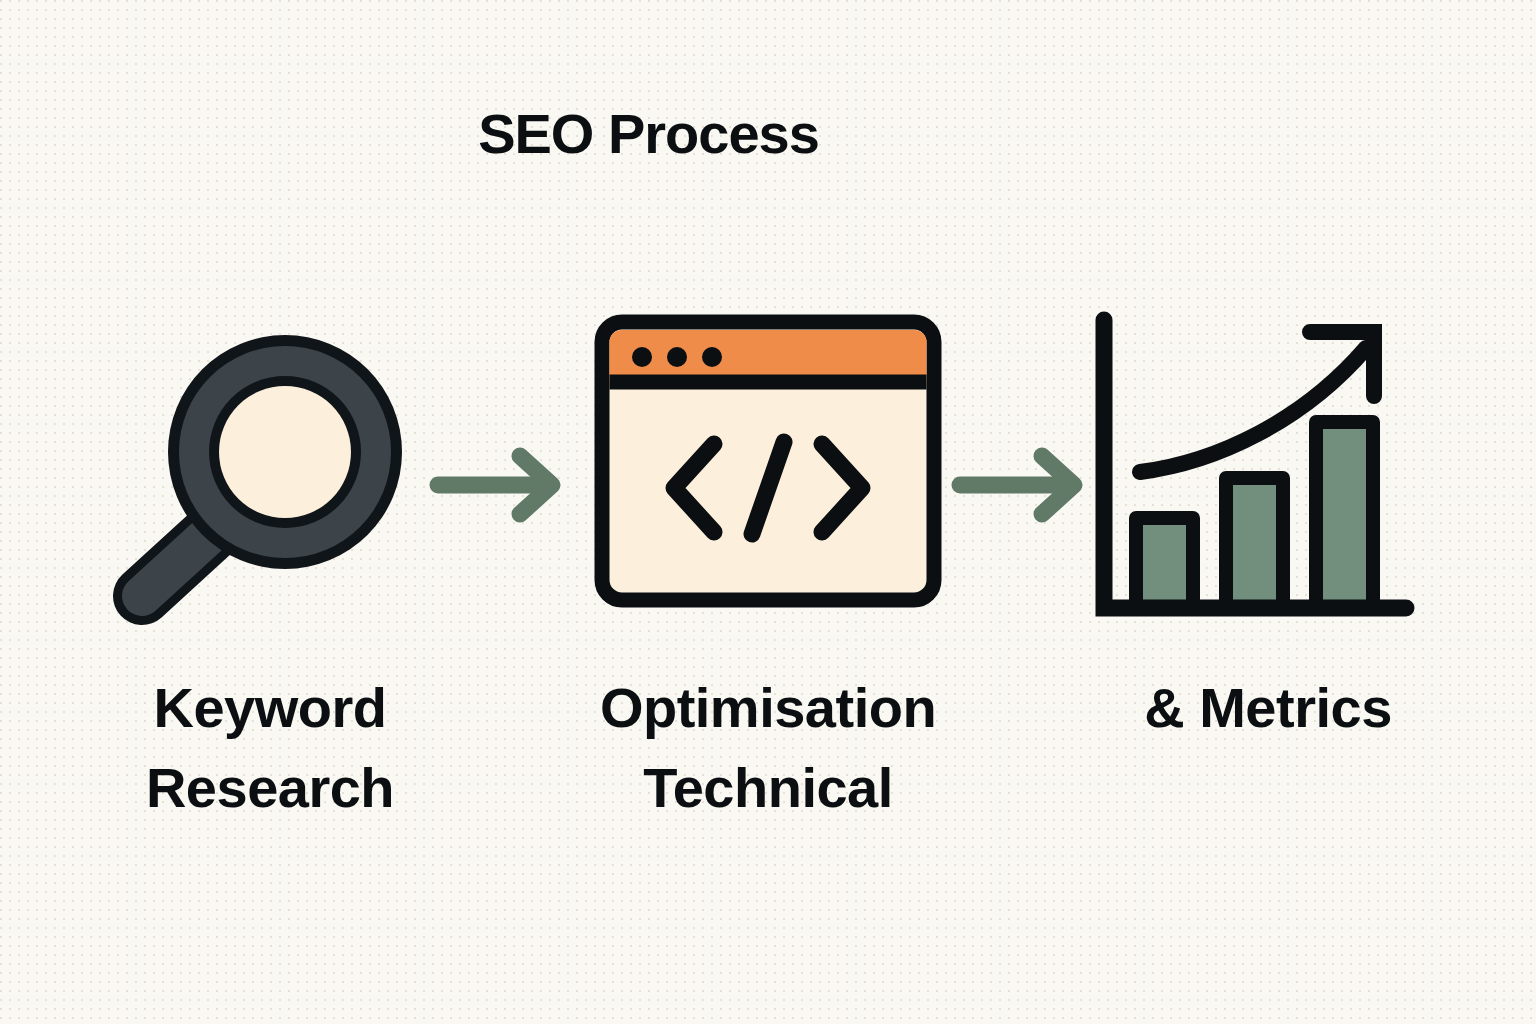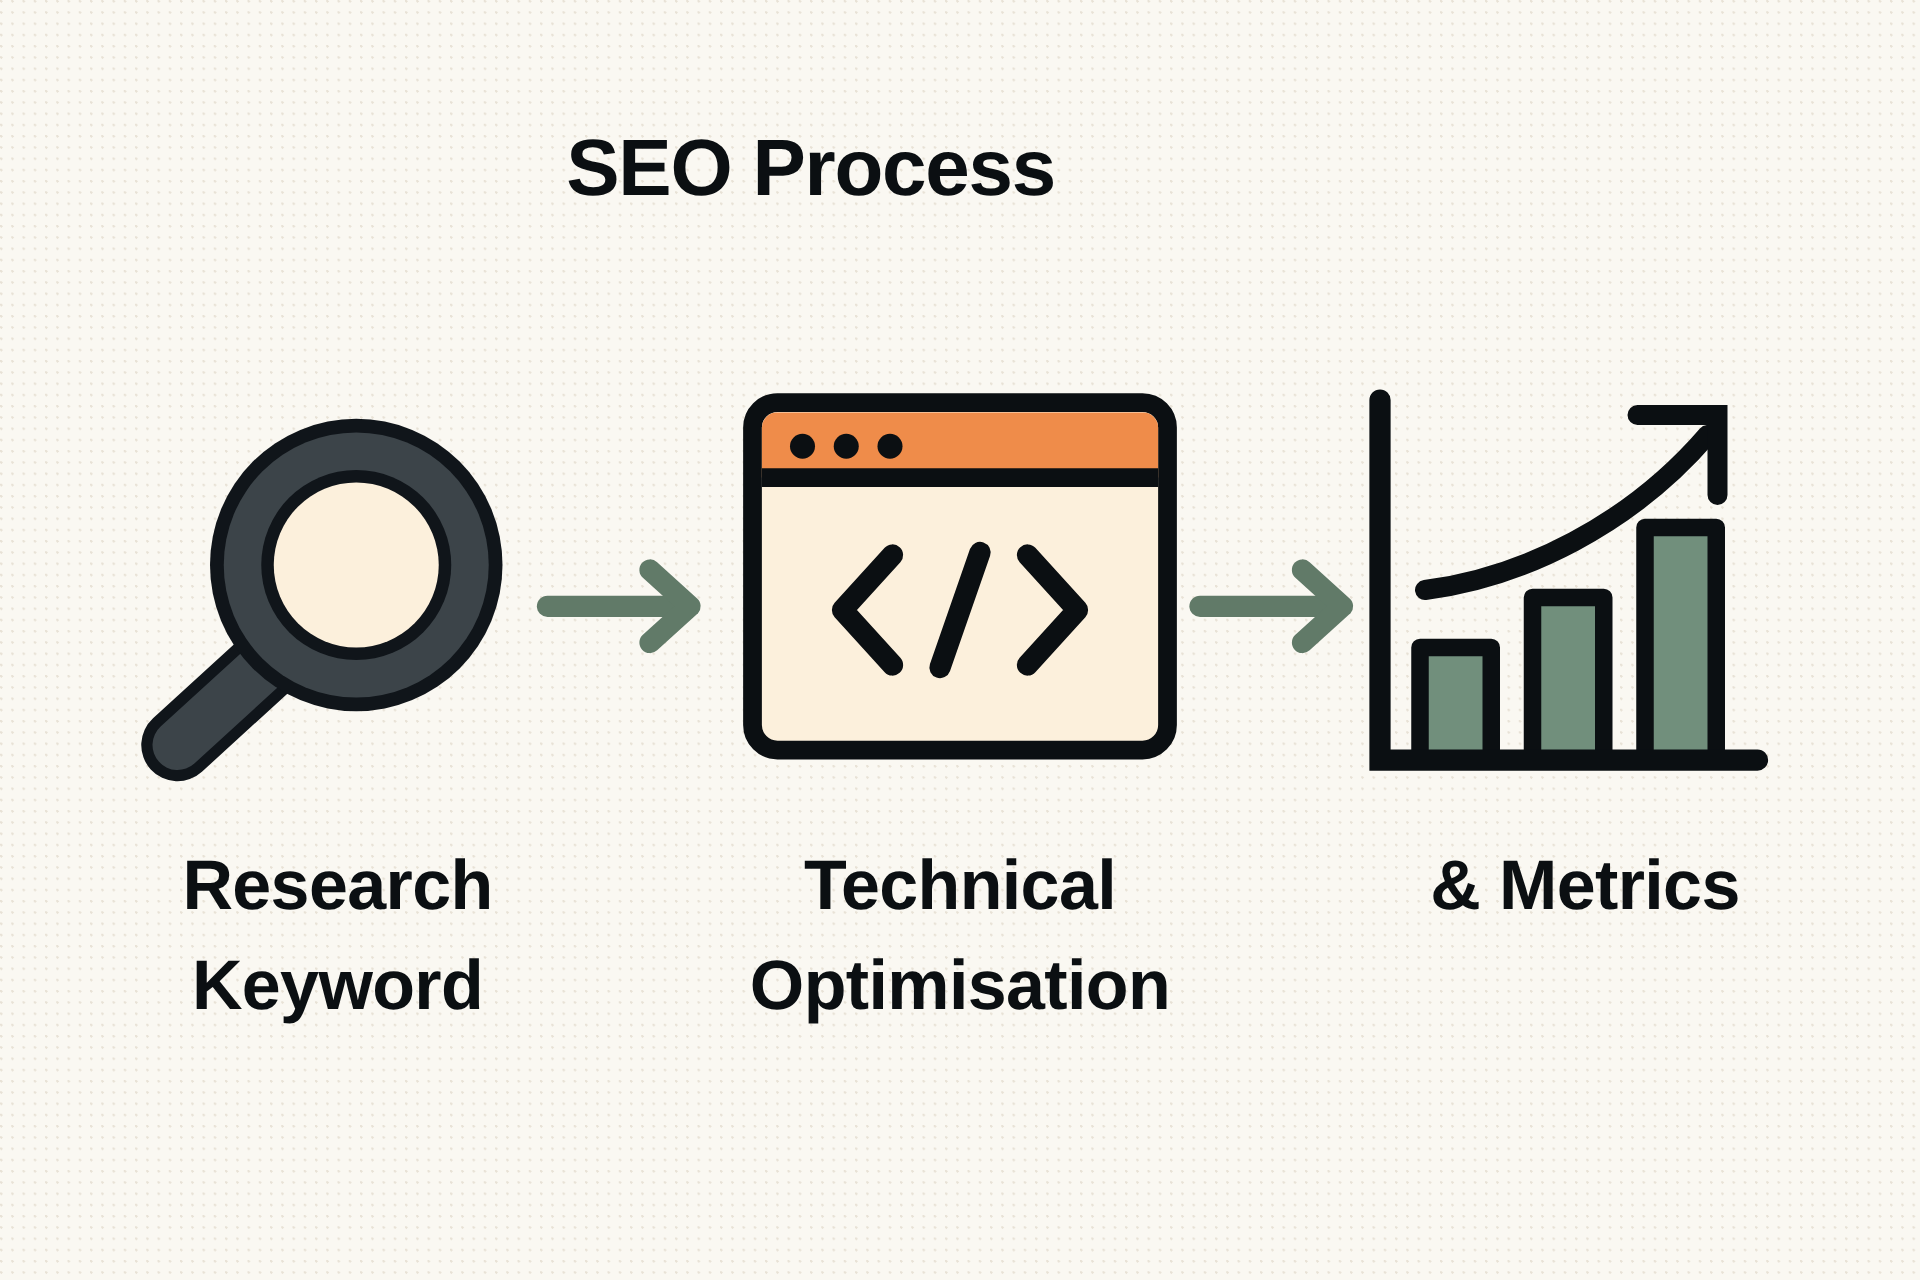--- a/index.html
+++ b/index.html
@@ -26,21 +26,21 @@
     background-size: 9px 9px;
   }
 
   
   #title {
     position: absolute;
     left: 0;
     top: 86px;
     width: 1297px;
     text-align: center;
-    font-size: 64px;
+    font-size: 56px;
     line-height: 96px;
     font-weight: bold;
     letter-spacing: -1px;
     color: #0b0f12;
     white-space: nowrap;
   }
 
   
   .step {
     position: absolute;
@@ -99,22 +99,22 @@
         <line x1="178" y1="190" x2="62" y2="296" stroke="#10151a" stroke-width="58" stroke-linecap="round"></line>
         <line x1="178" y1="190" x2="62" y2="296" stroke="#3c4449" stroke-width="40" stroke-linecap="round"></line>
 
         <circle cx="205" cy="152" r="117" fill="#10151a"></circle>
         <circle cx="205" cy="152" r="106" fill="#3c4449"></circle>
         <circle cx="205" cy="152" r="76" fill="#10151a"></circle>
         <circle cx="205" cy="152" r="66" fill="#fcf0dc"></circle>
       </svg>
     </div>
     <div class="step-label">
+      <span class="lbl-line">Keyword</span>
       <span class="lbl-line">Research</span>
-      <span class="lbl-line">Keyword</span>
     </div>
   </div>
 
   <div class="connector" id="connector-1">
     <svg width="150" height="90" viewBox="0 0 150 90">
       <line x1="10" y1="45" x2="118" y2="45" stroke="#617a68" stroke-width="17" stroke-linecap="round"></line>
       <polyline points="92,16 124,45 92,74" fill="none" stroke="#617a68" stroke-width="17" stroke-linecap="round" stroke-linejoin="round"></polyline>
     </svg>
   </div>
 
@@ -130,22 +130,22 @@
         <circle cx="64" cy="57" r="10" fill="#0b0f12"></circle>
         <circle cx="99" cy="57" r="10" fill="#0b0f12"></circle>
         <circle cx="134" cy="57" r="10" fill="#0b0f12"></circle>
 
         <polyline points="136,144 96,188 136,232" fill="none" stroke="#0b0f12" stroke-width="17" stroke-linecap="round" stroke-linejoin="round"></polyline>
         <line x1="206" y1="142" x2="174" y2="234" stroke="#0b0f12" stroke-width="17" stroke-linecap="round"></line>
         <polyline points="244,144 284,188 244,232" fill="none" stroke="#0b0f12" stroke-width="17" stroke-linecap="round" stroke-linejoin="round"></polyline>
       </svg>
     </div>
     <div class="step-label">
+      <span class="lbl-line">Optimisation</span>
       <span class="lbl-line">Technical</span>
-      <span class="lbl-line">Optimisation</span>
     </div>
   </div>
 
   <div class="connector" id="connector-2">
     <svg width="150" height="90" viewBox="0 0 150 90">
       <line x1="10" y1="45" x2="118" y2="45" stroke="#617a68" stroke-width="17" stroke-linecap="round"></line>
       <polyline points="92,16 124,45 92,74" fill="none" stroke="#617a68" stroke-width="17" stroke-linecap="round" stroke-linejoin="round"></polyline>
     </svg>
   </div>
 

